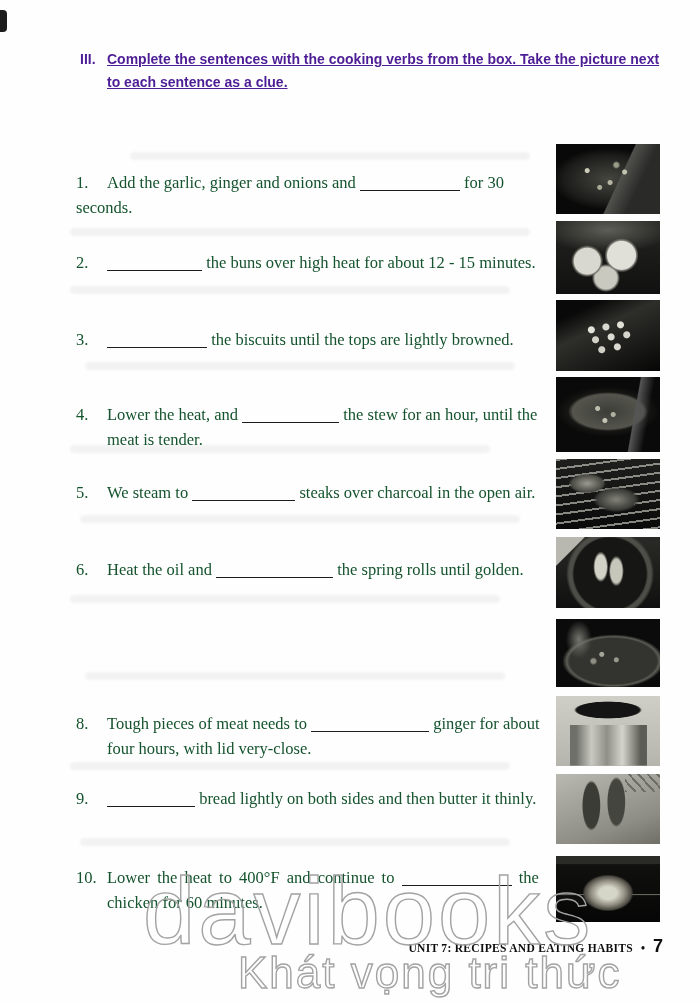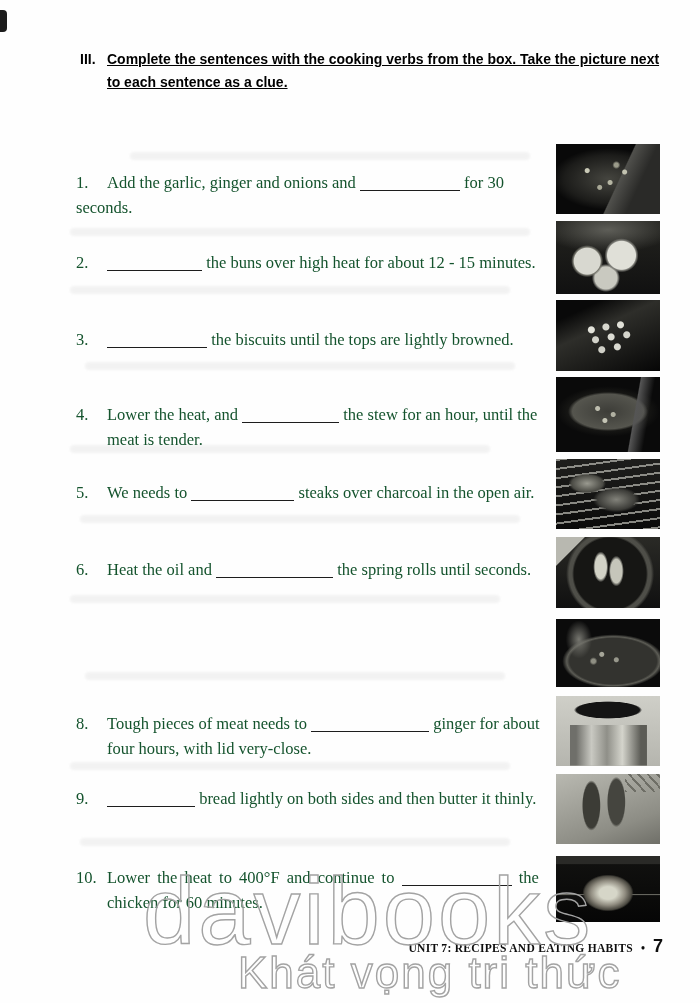--- a/index.html
+++ b/index.html
@@ -9,21 +9,21 @@
     background:#fefefe; overflow:hidden;
     font-family:"Liberation Serif", serif; color:#161616;
   }
   
   .corner-mark { position:absolute; left:0; top:10px; width:7px; height:22px;
     background:#1c1c1c; border-radius:0 4px 4px 0; }
 
   
   .exercise-header { position:absolute; left:80px; top:48px; width:592px;
     font-family:"Liberation Sans", sans-serif; font-weight:bold;
-    font-size:14px; line-height:23px; color:#000000; }
+    font-size:14px; line-height:23px; color:#4c1d95; }
   .exercise-header .ex-num { position:absolute; left:0; top:0; }
   .exercise-header .ex-title { margin-left:27px; width:566px;text-decoration:underline; }
 
   
   .word-box { position:absolute; left:104px; top:100px; width:533px; height:28px;
     background:#d4d4d4; border:1.6px solid #3a3a3a; border-radius:14px;
     display:flex; align-items:center; justify-content:space-between;
     padding:0 20px; font-family:"Liberation Sans", sans-serif;
     font-size:14px; color:#1b1b1b; }
   .word-box .verb { white-space:nowrap; }
@@ -178,29 +178,29 @@
   </div>
 
   <div class="item" style="top:402px">
     <span class="num">4.</span><span>Lower the heat, and</span>
     <span class="blank b4"></span>
     <span>the stew for an hour, until the</span>
     <div class="line2">meat is tender.</div>
   </div>
 
   <div class="item" style="top:480px">
-    <span class="num">5.</span><span>We needs to</span>
+    <span class="num">5.</span><span>We steam to</span>
     <span class="blank b5"></span>
     <span>steaks over charcoal in the open air.</span>
   </div>
 
   <div class="item" style="top:557px">
     <span class="num">6.</span><span>Heat the oil and</span>
     <span class="blank b6"></span>
-    <span>the spring rolls until seconds.</span>
+    <span>the spring rolls until golden.</span>
   </div>
 
 
   <div class="item" style="top:711px">
     <span class="num">8.</span><span>Tough pieces of meat needs to</span>
     <span class="blank b8"></span>
     <span>ginger for about</span>
     <div class="line2">four hours, with lid very-close.</div>
   </div>
 

